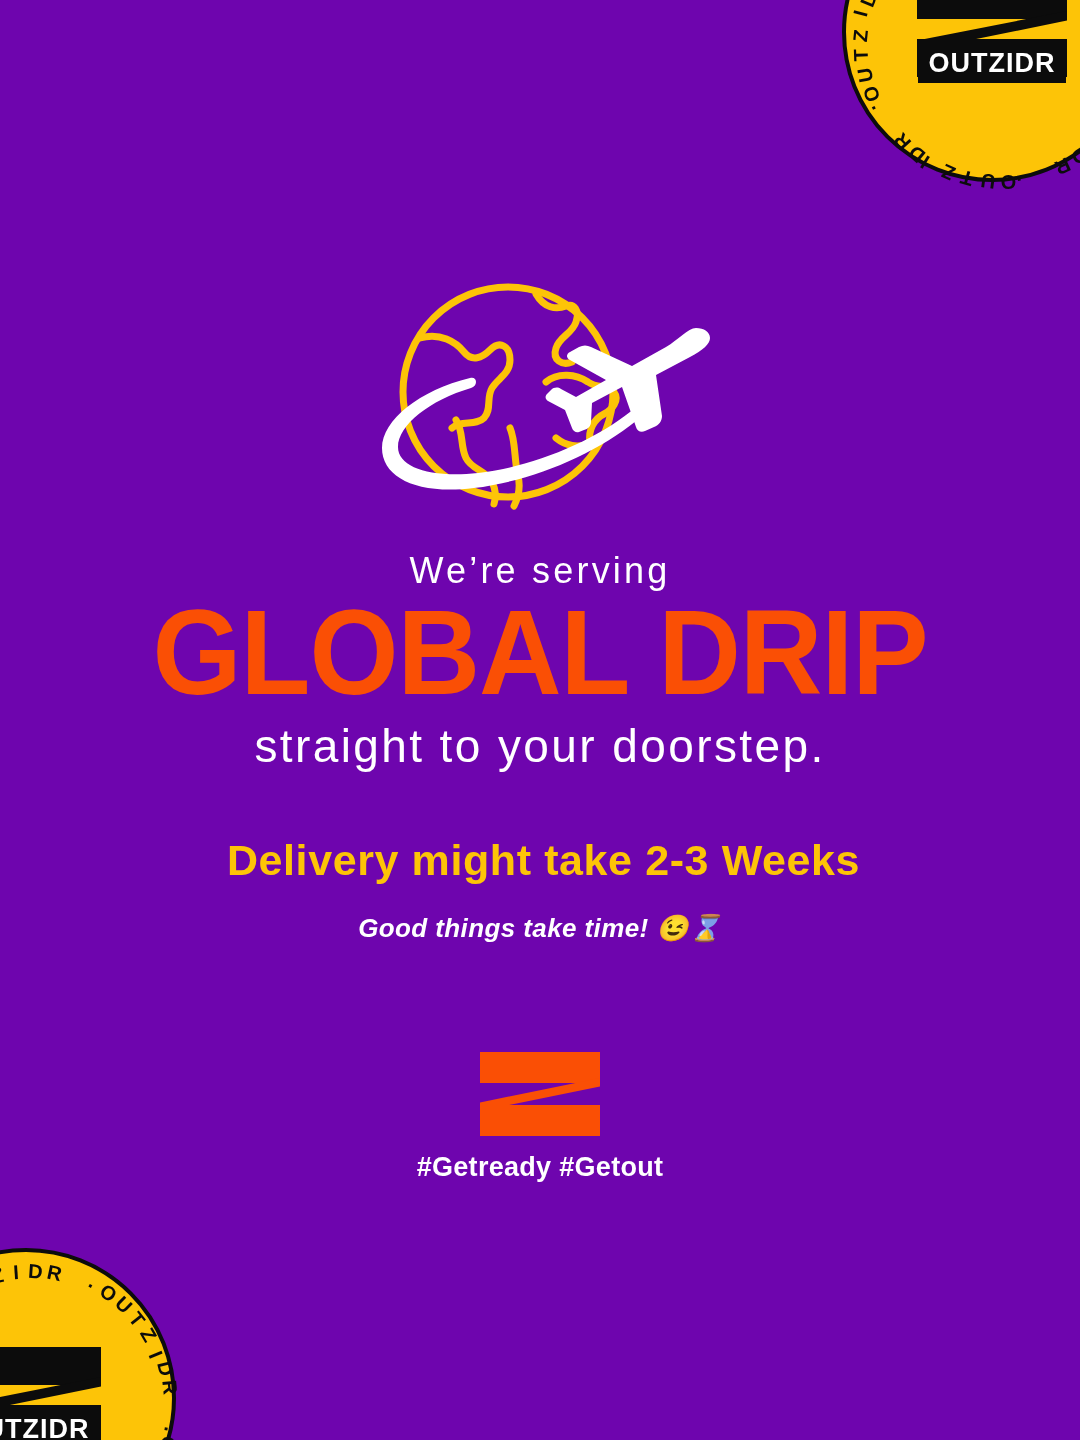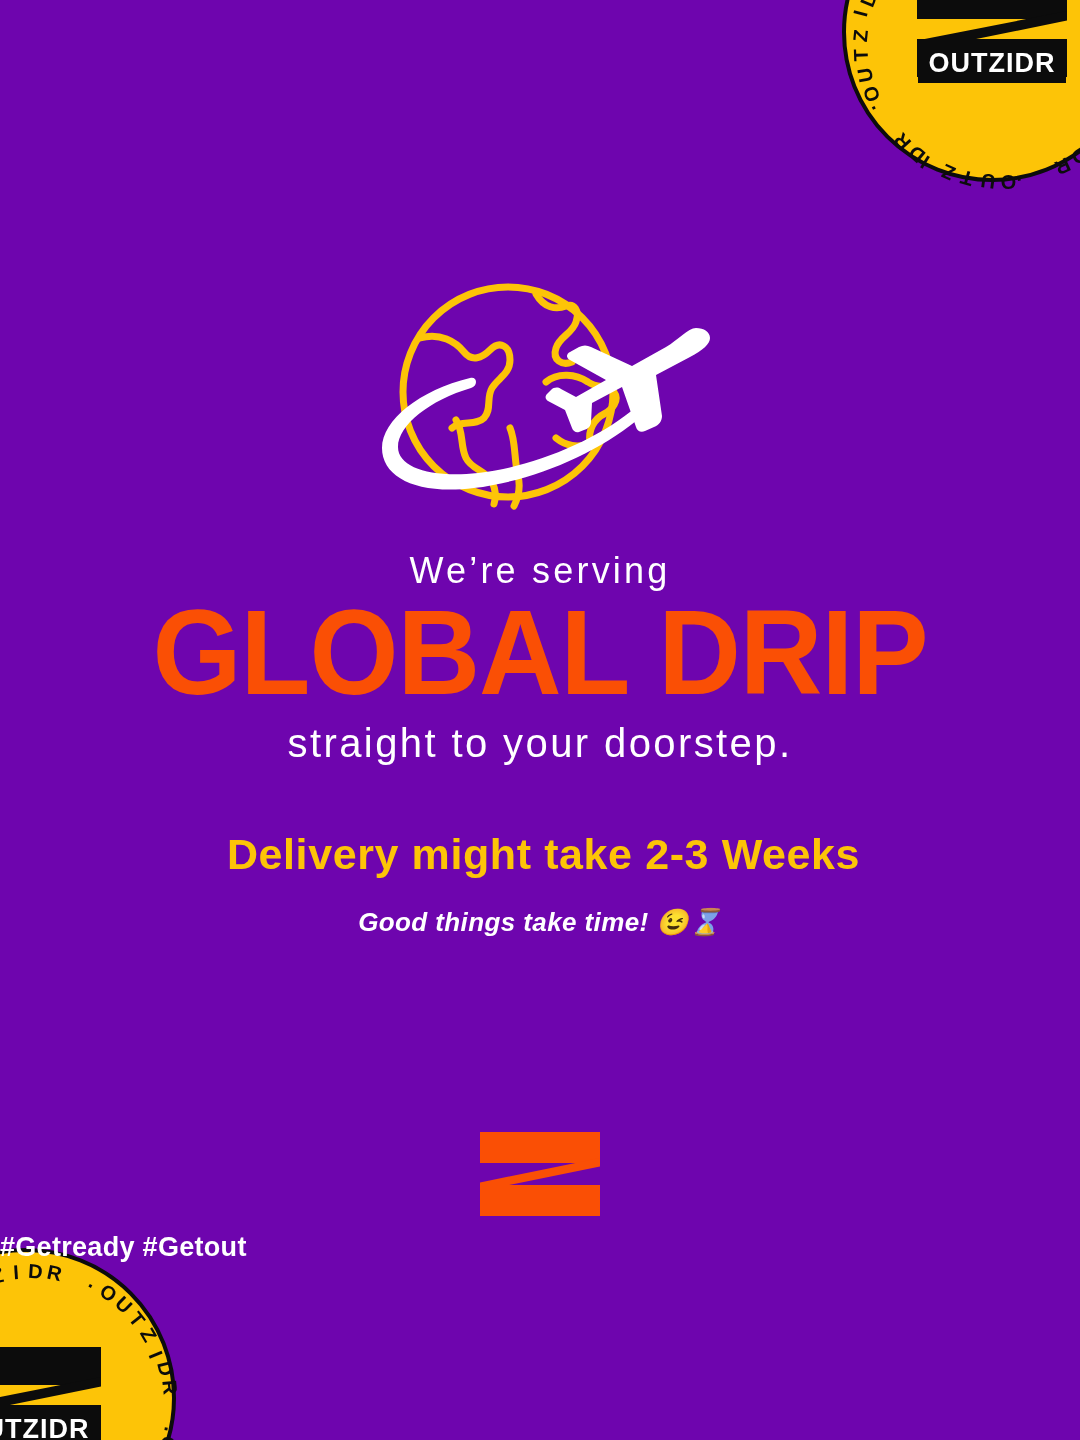--- a/index.html
+++ b/index.html
@@ -133,21 +133,21 @@
     font-family: "Liberation Sans Narrow", "Liberation Sans", sans-serif;
     font-size: 108px;
     font-weight: 700;
     letter-spacing: -1px;
     line-height: 1.02;
     margin-top: 8px;
     transform: scaleX(1.06) scaleY(1.12);
   }
   .line-street {
     color: #ffffff;
-    font-size: 40px;
+    font-size: 46px;
     font-weight: 300;
     letter-spacing: 2.4px;
     line-height: 1.05;
     margin-top: 14px;
   }
   .line-delivery {
     color: #fdc407;
     font-size: 43px;
     font-weight: 700;
     letter-spacing: 0.6px;
@@ -161,22 +161,22 @@
     font-style: italic;
     letter-spacing: 0.4px;
     margin-top: 28px;
   }
 
   
   .footer {
     position: absolute;
     left: 0;
     right: 0;
-    top: 1132px;
-    text-align: left;
+    top: 1052px;
+    text-align: center;
   }
   .logo-z {
     position: relative;
     width: 120px;
     height: 84px;
     margin: 0 auto;
   }
   .logo-z i {
     position: absolute;
     display: block;

